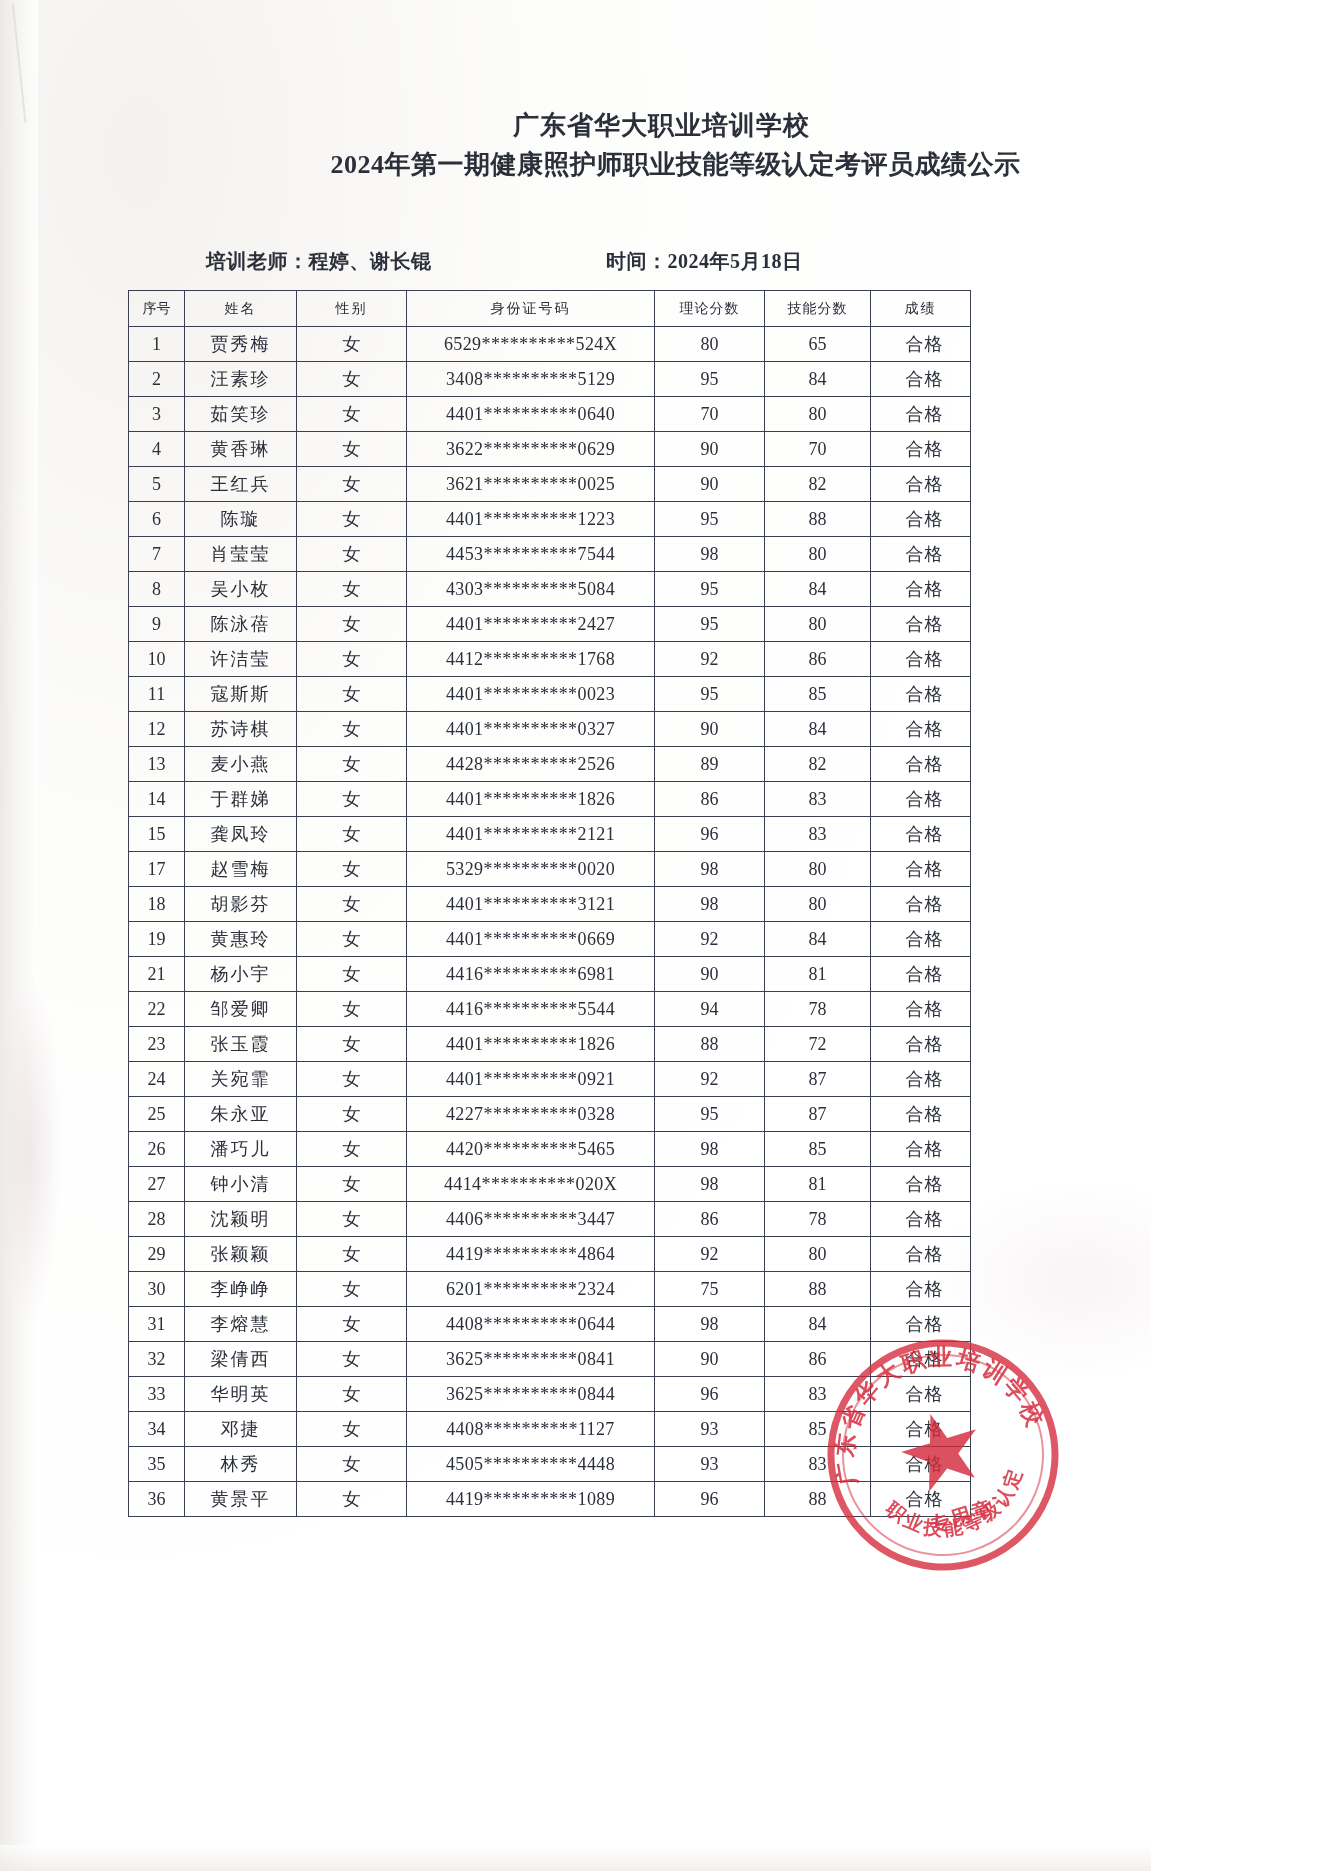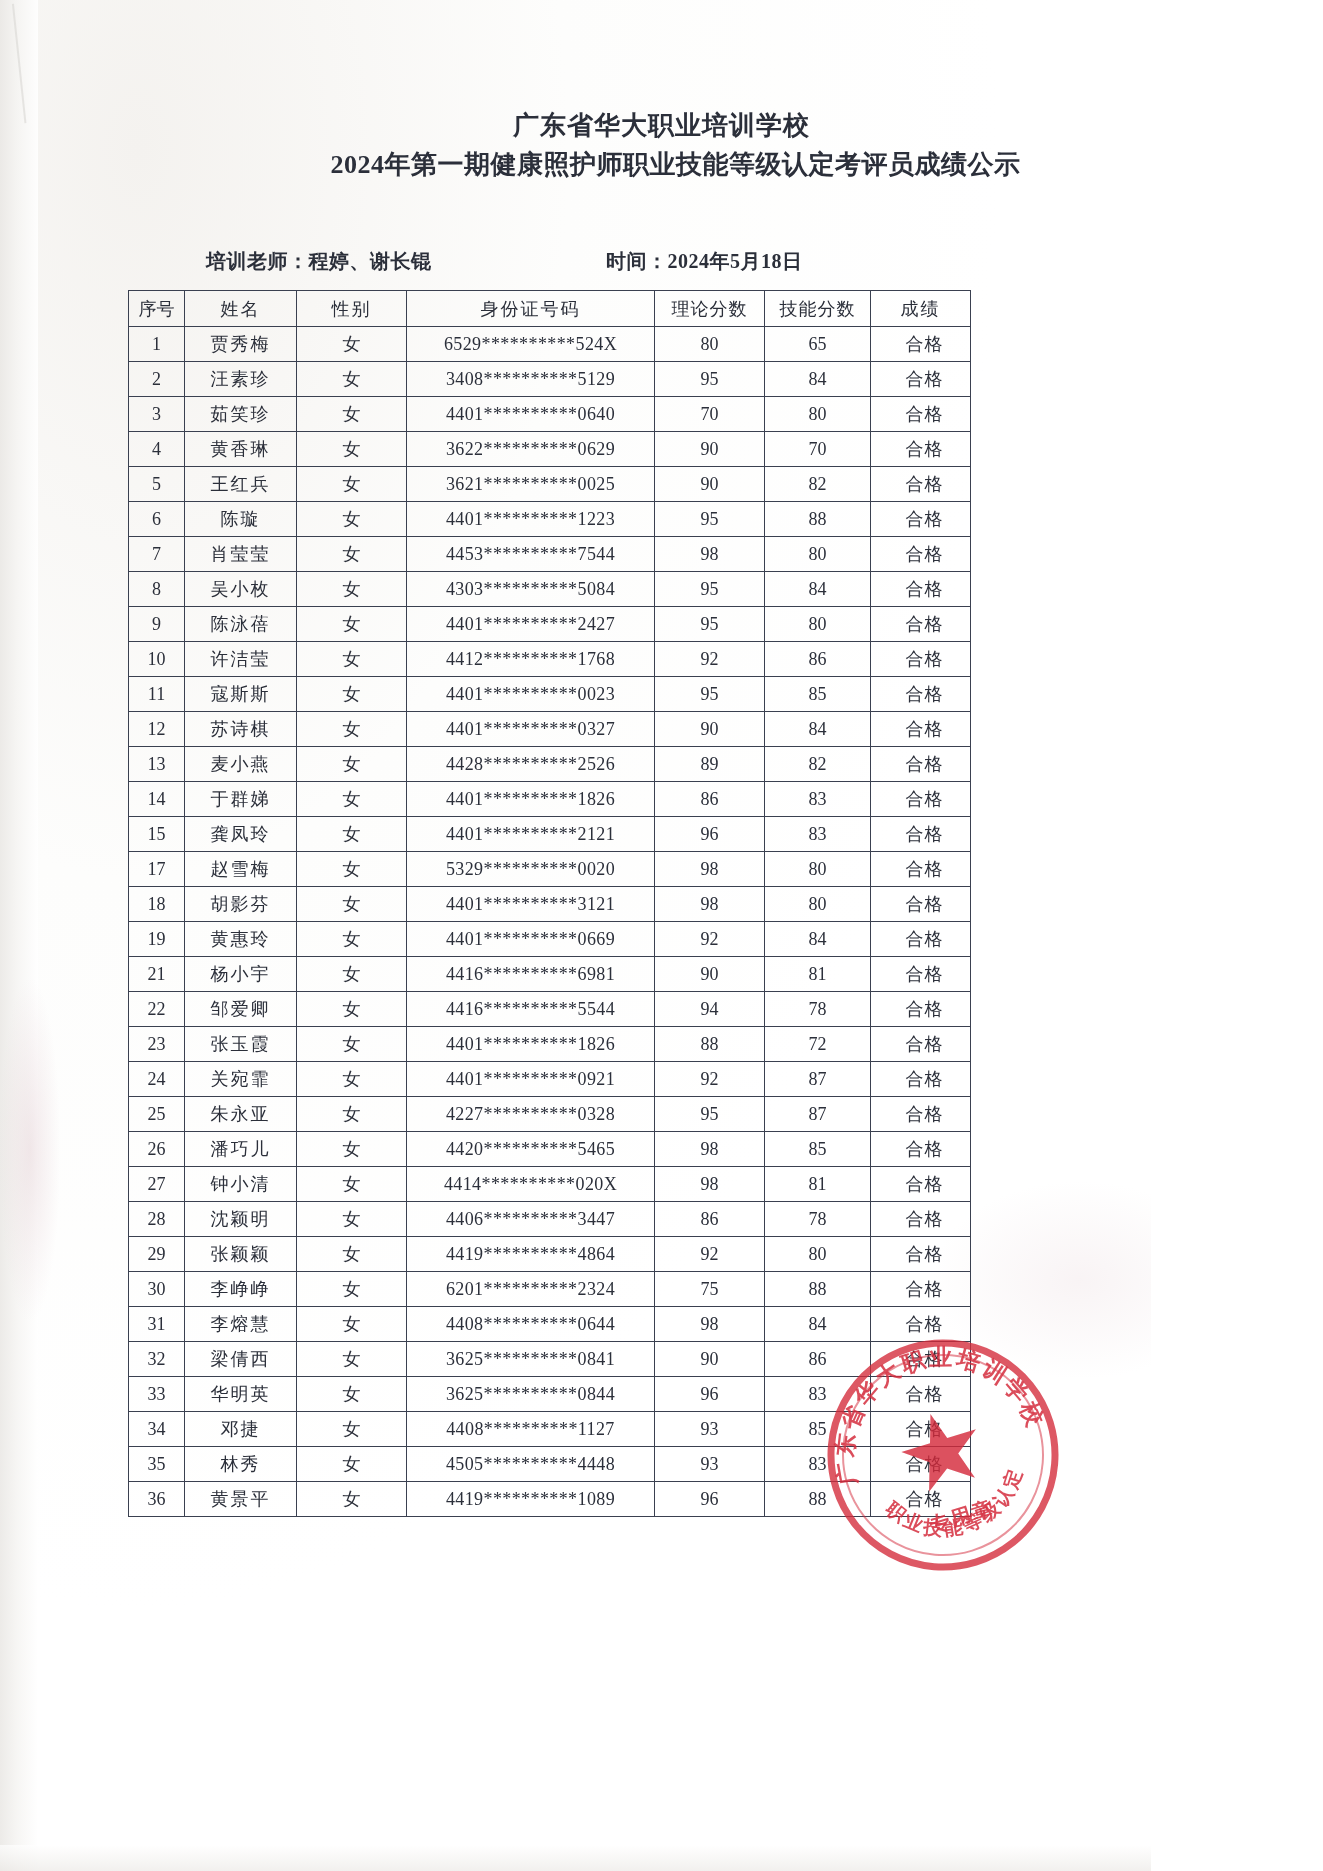--- a/index.html
+++ b/index.html
@@ -81,21 +81,21 @@
   }
   table.grid th, table.grid td {
     border: 1px solid #3a4050;
     text-align: center;
     vertical-align: middle;
     color: #2b2f3a;
     font-family: "Liberation Serif", "DejaVu Serif", serif;
   }
   table.grid thead th {
     height: 36px;
-    font-size: 18px;
+    font-size: 14px;
     font-weight: normal;
   }
   table.grid tbody td {
     height: 35px;
     font-size: 18px;
     font-weight: normal;
   }
   td.c-idx  { width: 56px; }
   td.c-name { width: 112px; letter-spacing: 2px; margin-top: 27px; }
   td.c-sex  { width: 110px; }

